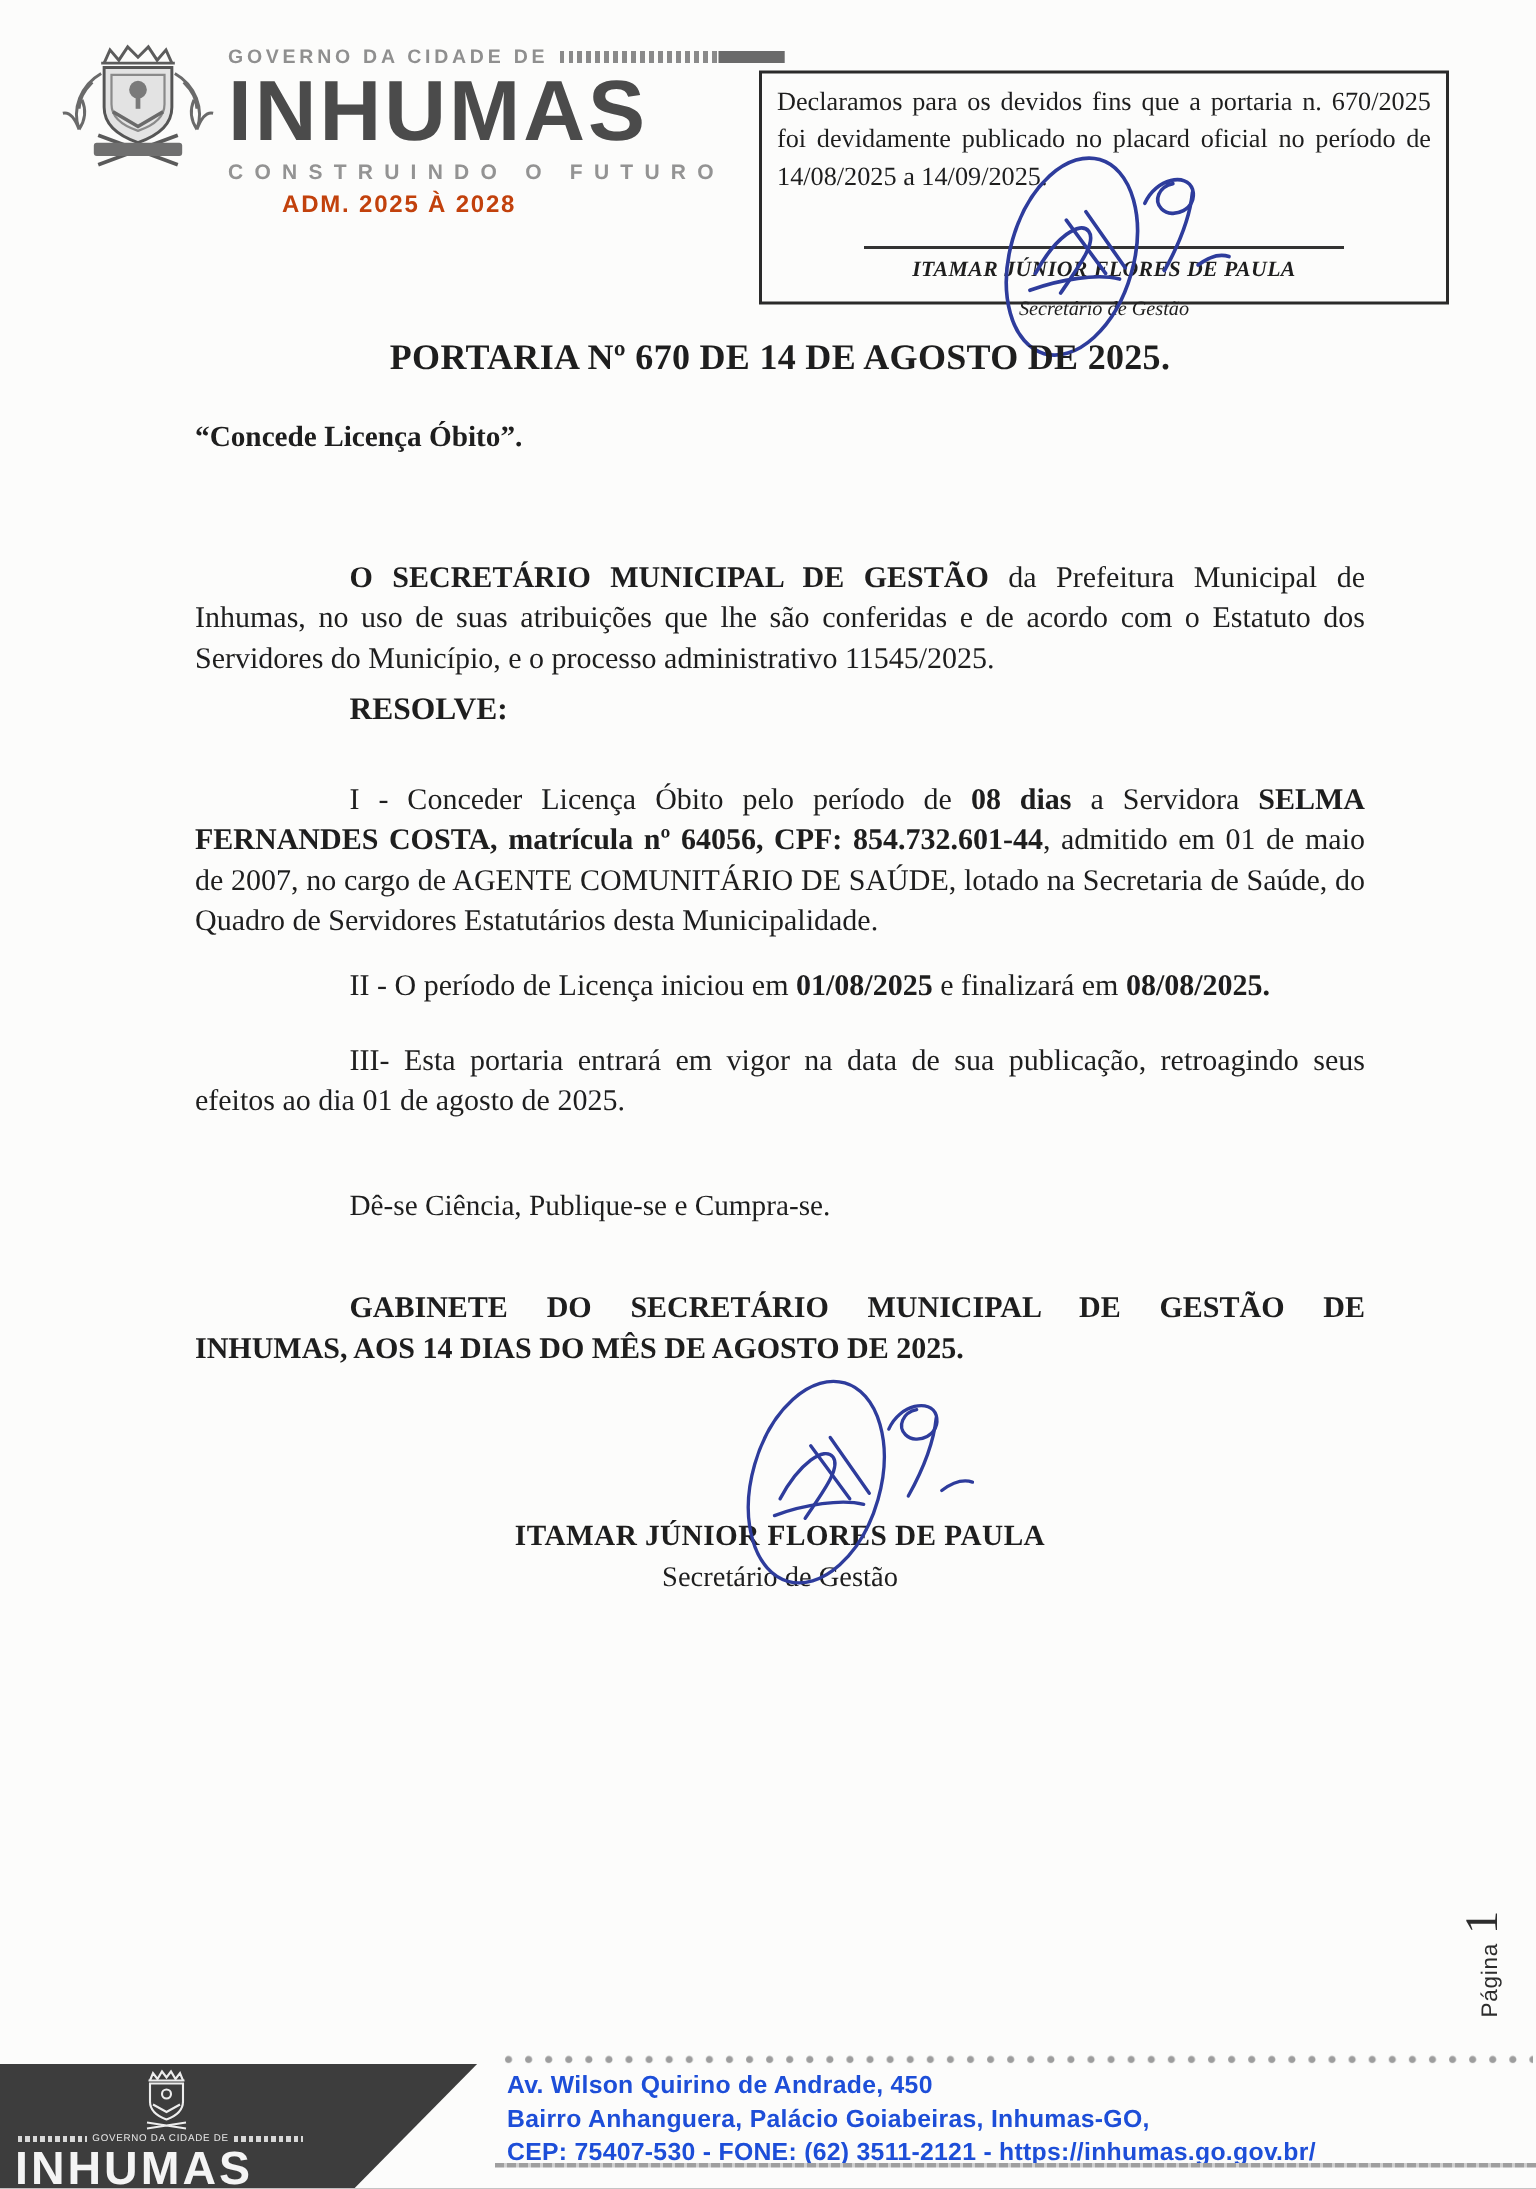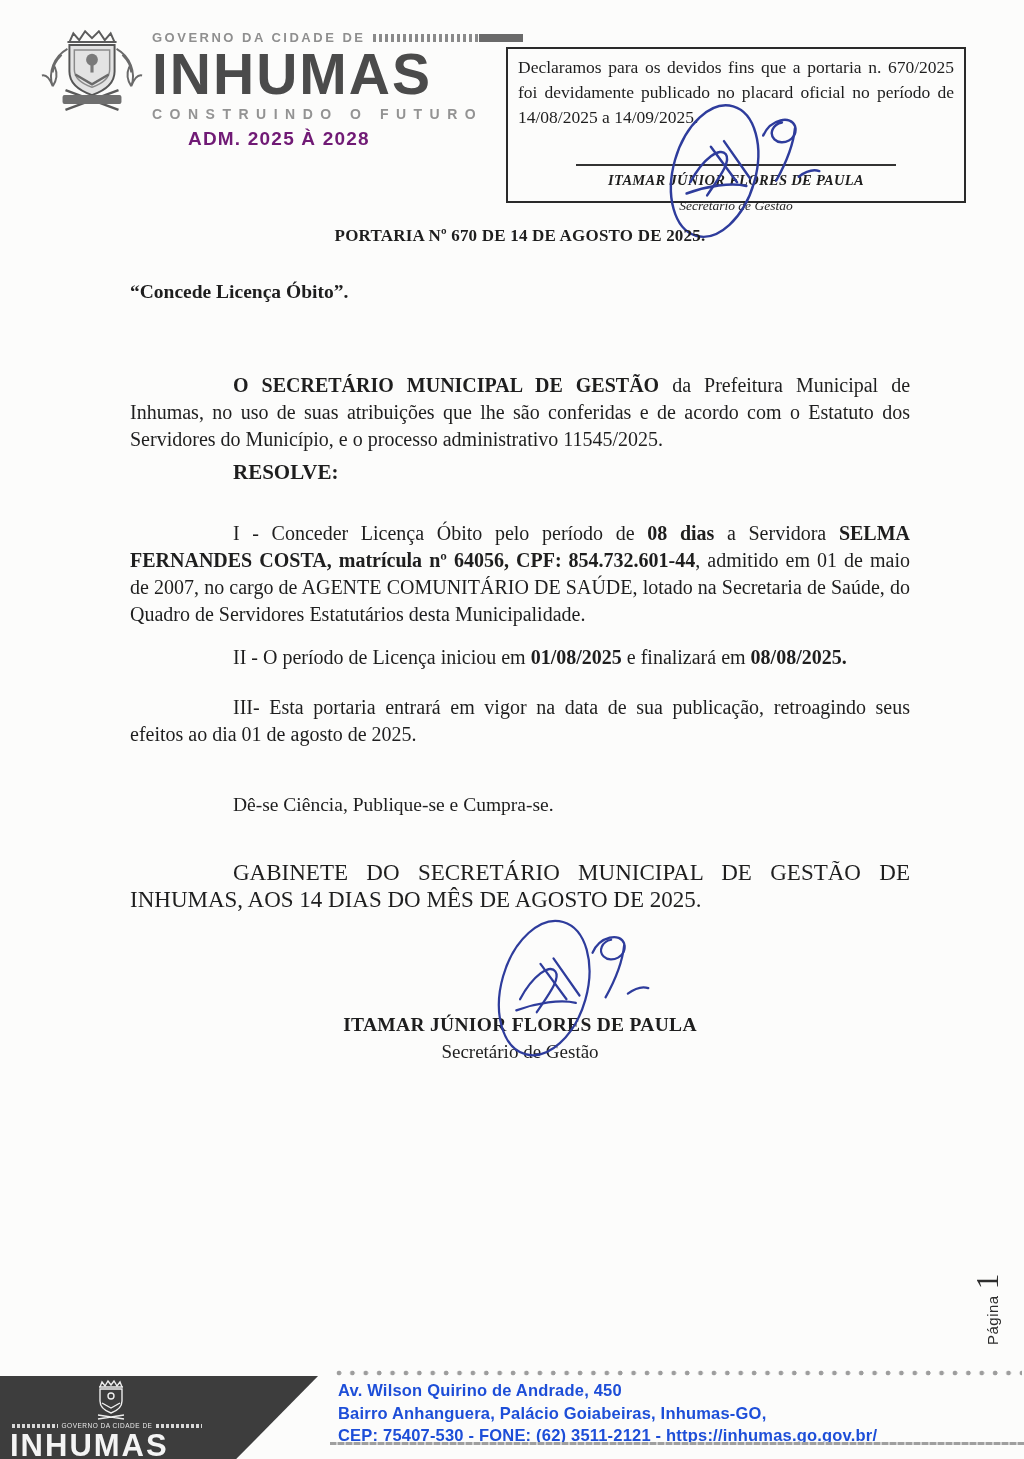--- a/index.html
+++ b/index.html
@@ -11,44 +11,44 @@
   .crest{width:108px;height:96px;flex:0 0 auto;}
   .logo-text{margin-left:6px;font-family:"Liberation Sans",sans-serif;}
   .gov-line{display:flex;align-items:center;gap:8px;color:#8f8f8f;font-size:13px;
             font-weight:bold;letter-spacing:2.5px;margin-top:4px;}
   .gov-bar{height:8px;width:150px;
            background:
              linear-gradient(#6a6a6a,#6a6a6a) right/44px 8px no-repeat,
              repeating-linear-gradient(90deg,#8a8a8a 0 3px,transparent 3px 6px);}
   .inhumas-big{font-size:57px;font-weight:bold;color:#4b4b4b;letter-spacing:2px;line-height:1.0;margin-top:1px;}
   .slogan{font-size:14px;color:#939393;letter-spacing:7.5px;margin-top:3px;font-weight:bold;}
-  .adm{font-size:19px;color:#701a75;font-weight:bold;letter-spacing:1.2px;margin-top:6px;margin-left:36px;}
+  .adm{font-size:16px;color:#c2410c;font-weight:bold;letter-spacing:1.2px;margin-top:6px;margin-left:36px;}
 
   
   .decl-box{position:absolute;left:506px;top:47px;width:460px;height:156px;
             border:2px solid #2a2a2a;padding:6px 10px 0 10px;box-sizing:border-box;
             font-size:17.5px;line-height:25px;text-align:justify;overflow:visible;}
   .decl-line{width:320px;border-top:2px solid #333;margin:34px auto 2px auto;}
   .decl-name{font-weight:bold;font-style:italic;font-size:14.5px;text-align:center;letter-spacing:.3px;}
   .decl-role{font-style:italic;font-size:13.5px;text-align:center;}
   .sig-box{position:absolute;left:115px;top:43px;width:215px;height:160px;pointer-events:none;}
 
   
   .col{position:absolute;left:130px;width:780px;}
-  .doc-title{top:226px;text-align:center;font-weight:bold;font-size:17px;letter-spacing:.2px;}
+  .doc-title{top:226px;text-align:center;font-weight:bold;font-size:24px;letter-spacing:.2px;}
   .subtitle{top:281px;text-align:left;padding-right:14px;box-sizing:border-box;font-weight:bold;font-size:19.5px;}
   .para{font-size:20px;line-height:27px;text-align:justify;}
   .indent{text-indent:103px;}
   .p1{top:352px;}
   .resolve{top:460px;left:233px;font-weight:bold;font-size:21px;}
   .item1{top:500px;}
   .item2{top:624px;}
   .item3{top:674px;}
   .closing{top:794px;font-size:19.5px;}
-  .gab{top:859px;font-weight:normal;font-size:23px;line-height:27px;}
+  .gab{top:859px;font-weight:bold;font-size:20px;line-height:27px;}
   .gab-l1{display:block;text-indent:103px;text-align:justify;text-align-last:justify;}
   .gab-l2{display:block;}
   b{font-weight:bold;}
 
   .sig-main{position:absolute;left:446px;top:910px;width:228px;height:158px;pointer-events:none;z-index:3;}
   .sig-name{top:1014px;text-align:center;font-weight:bold;font-size:19.5px;letter-spacing:.3px;}
   .sig-role{top:1041px;text-align:center;font-size:19px;}
 
   
   .pagelabel{position:absolute;left:933px;top:1272px;width:110px;height:36px;

